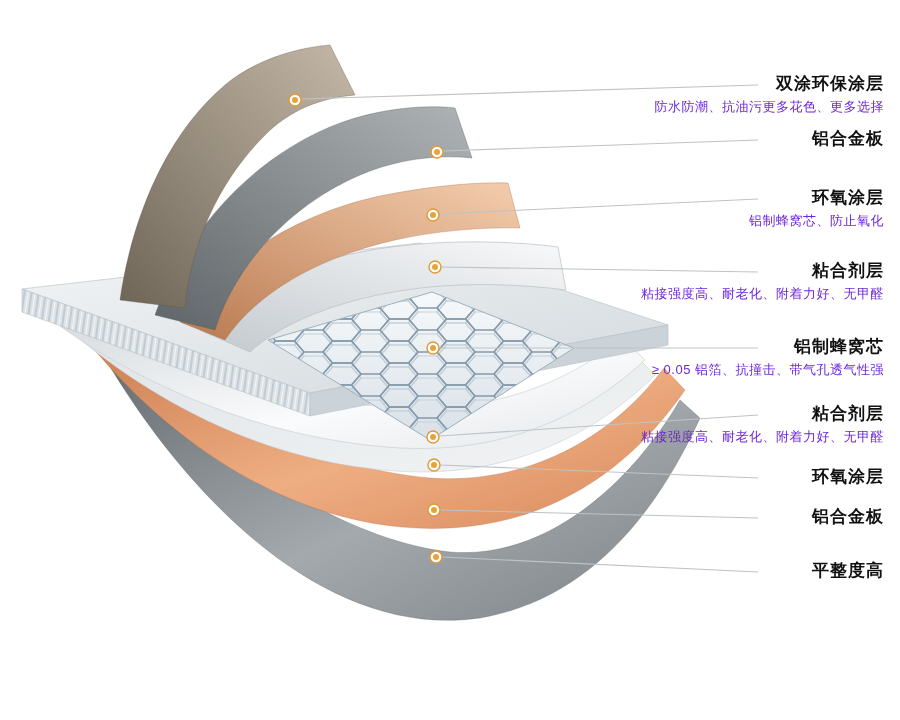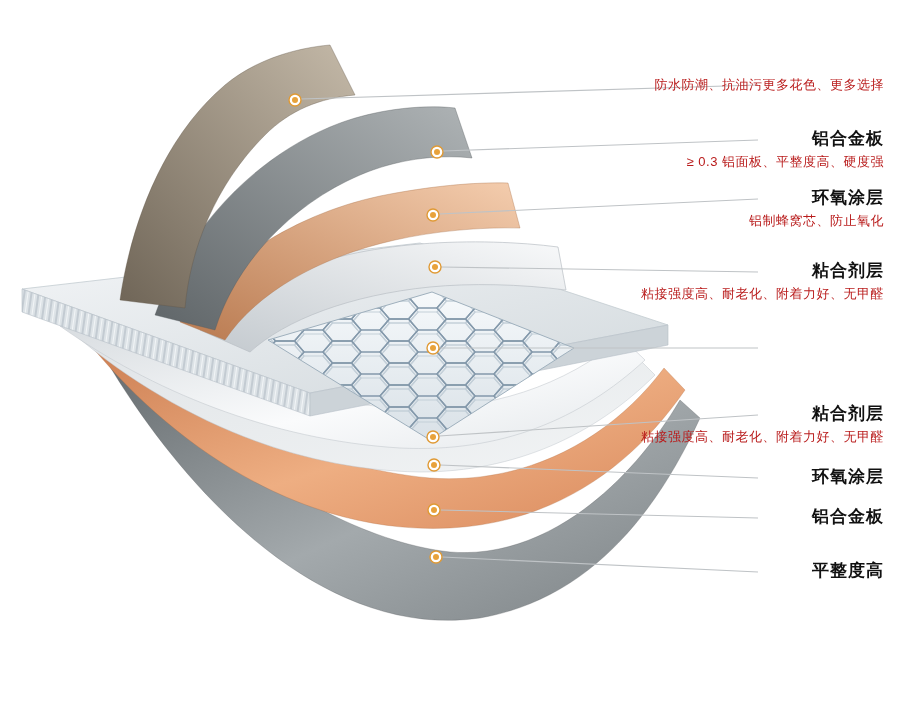--- a/index.html
+++ b/index.html
@@ -3,21 +3,21 @@
 <meta charset="utf-8">
 <style>
   html,body{margin:0;padding:0;background:#ffffff;}
   .stage{
     position:relative;width:900px;height:720px;background:#ffffff;overflow:hidden;
     font-family:"Liberation Sans","DejaVu Sans",sans-serif;
   }
   .diagram-svg{position:absolute;left:0;top:0;width:900px;height:720px;}
   .callout{position:absolute;right:16px;text-align:right;max-width:300px;}
   .c-title{font-size:17px;font-weight:700;color:#111111;line-height:22px;letter-spacing:1px;white-space:nowrap;}
-  .c-desc{font-size:13px;color:#b91c1c;line-height:18px;margin-top:3px;letter-spacing:0.5px;white-space:nowrap;}
+  .c-desc{font-size:13px;color:#6d28d9;line-height:18px;margin-top:3px;letter-spacing:0.5px;white-space:nowrap;}
 </style>
 </head>
 <body>
 
 <div class="stage">
 
   <svg class="diagram-svg" viewBox="0 0 900 720" aria-hidden="true">
     <defs>
       <linearGradient id="gTaupe" x1="0" y1="1" x2="1" y2="0">
         <stop offset="0" stop-color="#6f6557"></stop>
@@ -152,33 +152,37 @@
           <circle cx="434" cy="510" r="3" fill="#e8a23b"></circle>
       </g>
       <g>
         <circle cx="436" cy="557" r="6" fill="#ffffff" stroke="#e09a35" stroke-width="1.4"></circle>
           <circle cx="436" cy="557" r="3" fill="#e8a23b"></circle>
       </g>
     </g>
   </svg>
 
   <div class="callout" style="top:73px">
+    <div class="c-title">双涂环保涂层</div>
     <div class="c-desc">防水防潮、抗油污更多花色、更多选择</div>
   </div>
   <div class="callout" style="top:128px">
     <div class="c-title">铝合金板</div>
-    <div class="c-desc">≥ 0.3 铝面板、平整度高、硬度强</div>
   </div>
   <div class="callout" style="top:187px">
     <div class="c-title">环氧涂层</div>
     <div class="c-desc">铝制蜂窝芯、防止氧化</div>
   </div>
   <div class="callout" style="top:260px">
     <div class="c-title">粘合剂层</div>
     <div class="c-desc">粘接强度高、耐老化、附着力好、无甲醛</div>
+  </div>
+  <div class="callout" style="top:336px">
+    <div class="c-title">铝制蜂窝芯</div>
+    <div class="c-desc">≥ 0.05 铝箔、抗撞击、带气孔透气性强</div>
   </div>
   <div class="callout" style="top:403px">
     <div class="c-title">粘合剂层</div>
     <div class="c-desc">粘接强度高、耐老化、附着力好、无甲醛</div>
   </div>
   <div class="callout" style="top:466px">
     <div class="c-title">环氧涂层</div>
   </div>
   <div class="callout" style="top:506px">
     <div class="c-title">铝合金板</div>

